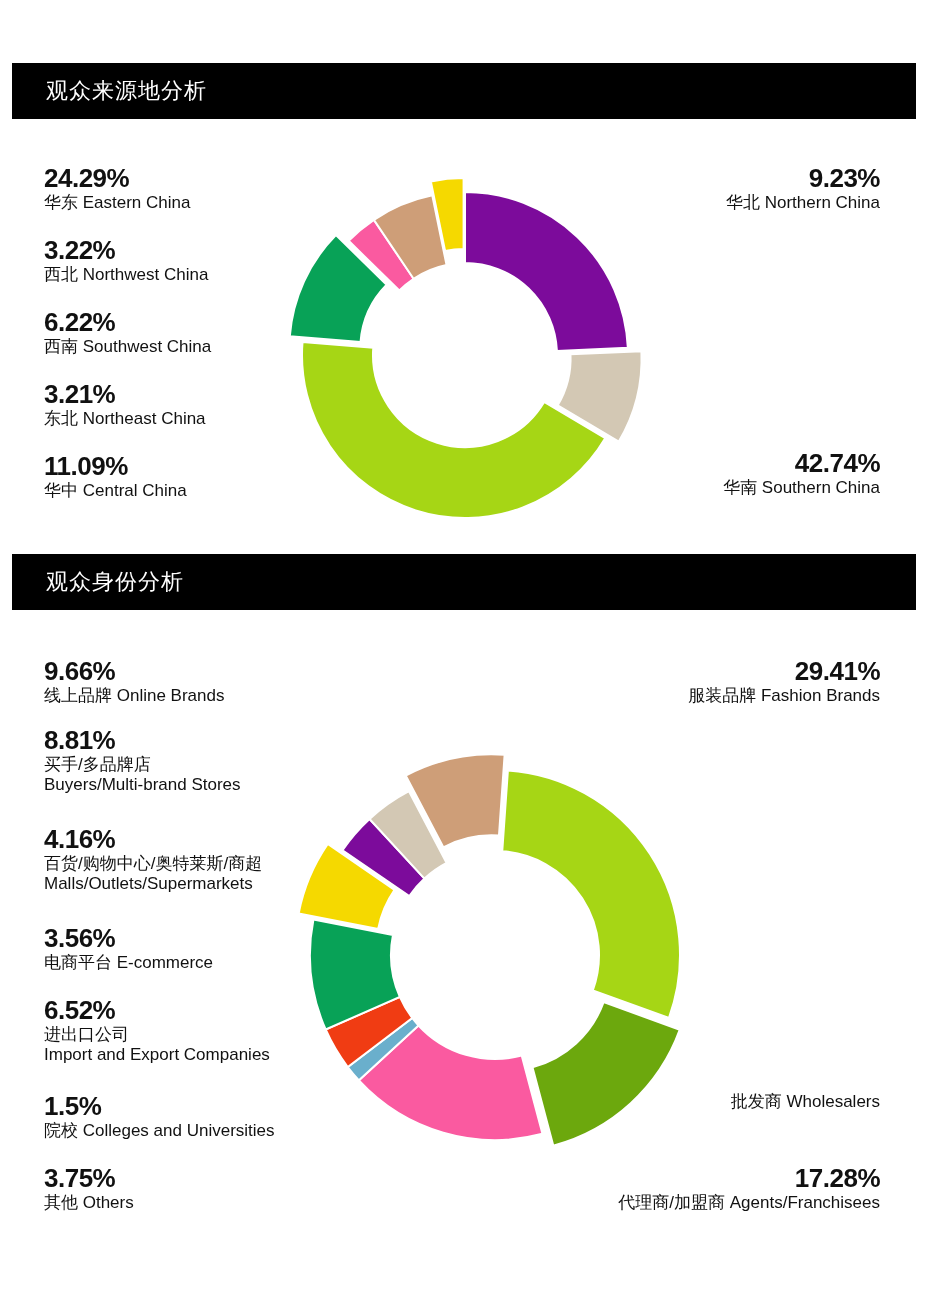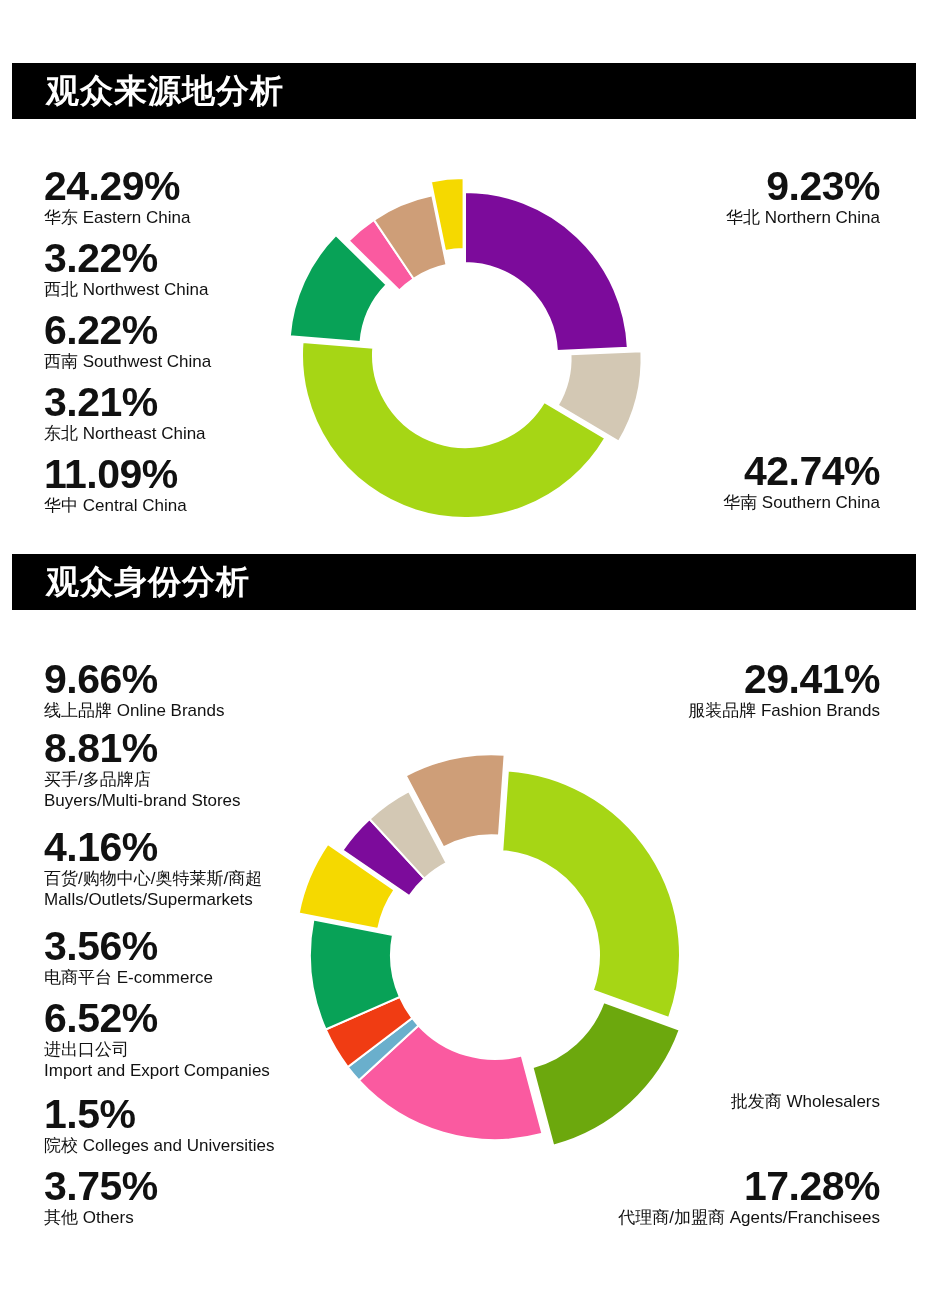--- a/index.html
+++ b/index.html
@@ -22,33 +22,33 @@
     position: absolute;
     left: 12px;
     width: 904px;
     height: 56px;
     background: #000000;
     display: flex;
     align-items: center;
   }
   .section-bar .bar-title {
     color: #ffffff;
-    font-size: 33px;
-    font-weight: bold;
+    font-size: 22px;
+    font-weight: normal;
     letter-spacing: 1px;
     margin-left: 34px;
     font-family: "Liberation Sans", "DejaVu Sans", sans-serif;
   }
   #bar-origin { top: 63px; }
   #bar-identity { top: 554px; }
 
   
   .label-block { position: absolute; }
   .label-block .pct {
-    font-size: 41px;
+    font-size: 26px;
     font-weight: bold;
     line-height: 1.06;
     letter-spacing: -0.5px;
     white-space: nowrap;
   }
   .label-block .name {
     font-size: 17px;
     line-height: 1.22;
     font-weight: normal;
     white-space: nowrap;

